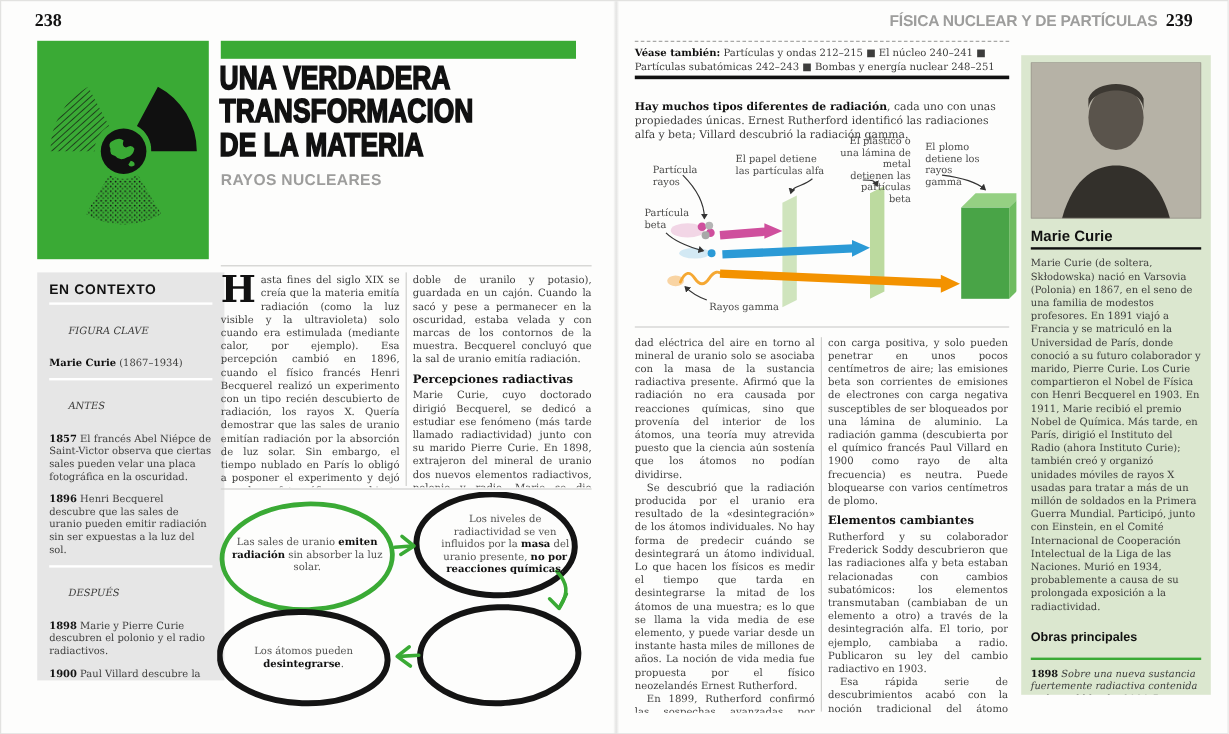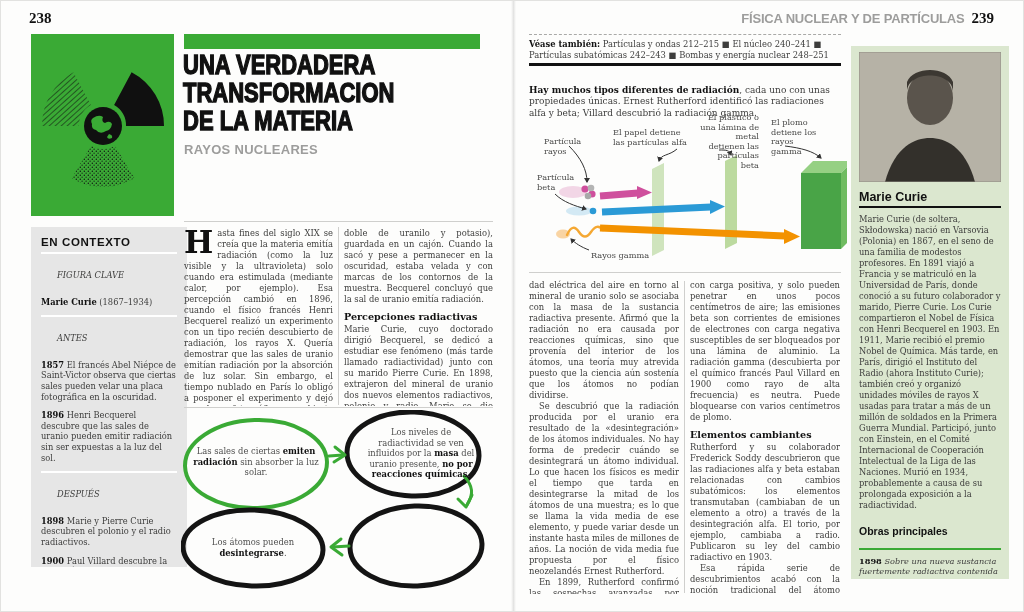--- a/index.html
+++ b/index.html
@@ -135,21 +135,21 @@
     <g stroke="#3aaa35" stroke-width="3" fill="none" stroke-linecap="round" stroke-linejoin="round">
       <path d="M148,46 L162,45"></path>
       <path d="M154,37 L164,45 L153,52"></path>
       <path d="M283,66 C292,76 293,84 286,95"></path>
       <path d="M291,85 L285,97 L277,89"></path>
       <path d="M168,136 L152,137"></path>
       <path d="M160,129 L150,137 L161,145"></path>
     </g>
   </svg>
   <div class="abs bubtxt" style="left:192px;top:445px;width:126px;">
-    <span>Las sales de ciertas </span><b>emiten radiación</b><span> sin absorber la luz solar.</span>
+    <span>Las sales de uranio </span><b>emiten radiación</b><span> sin absorber la luz solar.</span>
   </div>
   <div class="abs bubtxt" style="left:334px;top:426px;width:118px;margin-left:27px;">
     <span>Los niveles de radiactividad se ven influidos por la </span><b>masa</b><span> del uranio presente, </span><b>no por reacciones químicas</b><span>.</span>
   </div>
   <div class="abs bubtxt" style="left:196px;top:536px;width:112px;">
     <span>Los átomos pueden </span><b>desintegrarse</b><span>.</span>
   </div>
 
   <div class="abs" style="right:29px;top:9px;display:flex;align-items:baseline;gap:7px;">
     <span class="runhead">FÍSICA NUCLEAR Y DE PARTÍCULAS</span>

